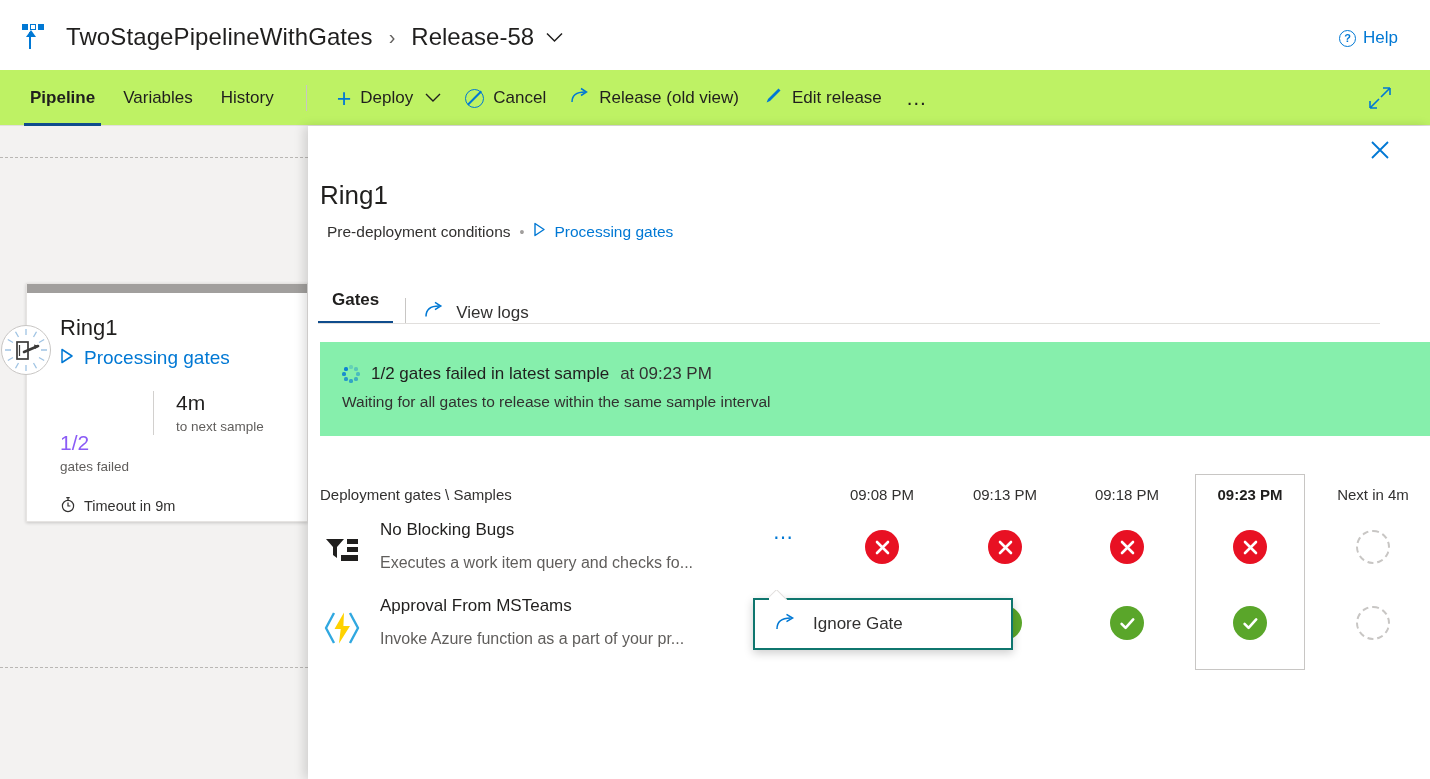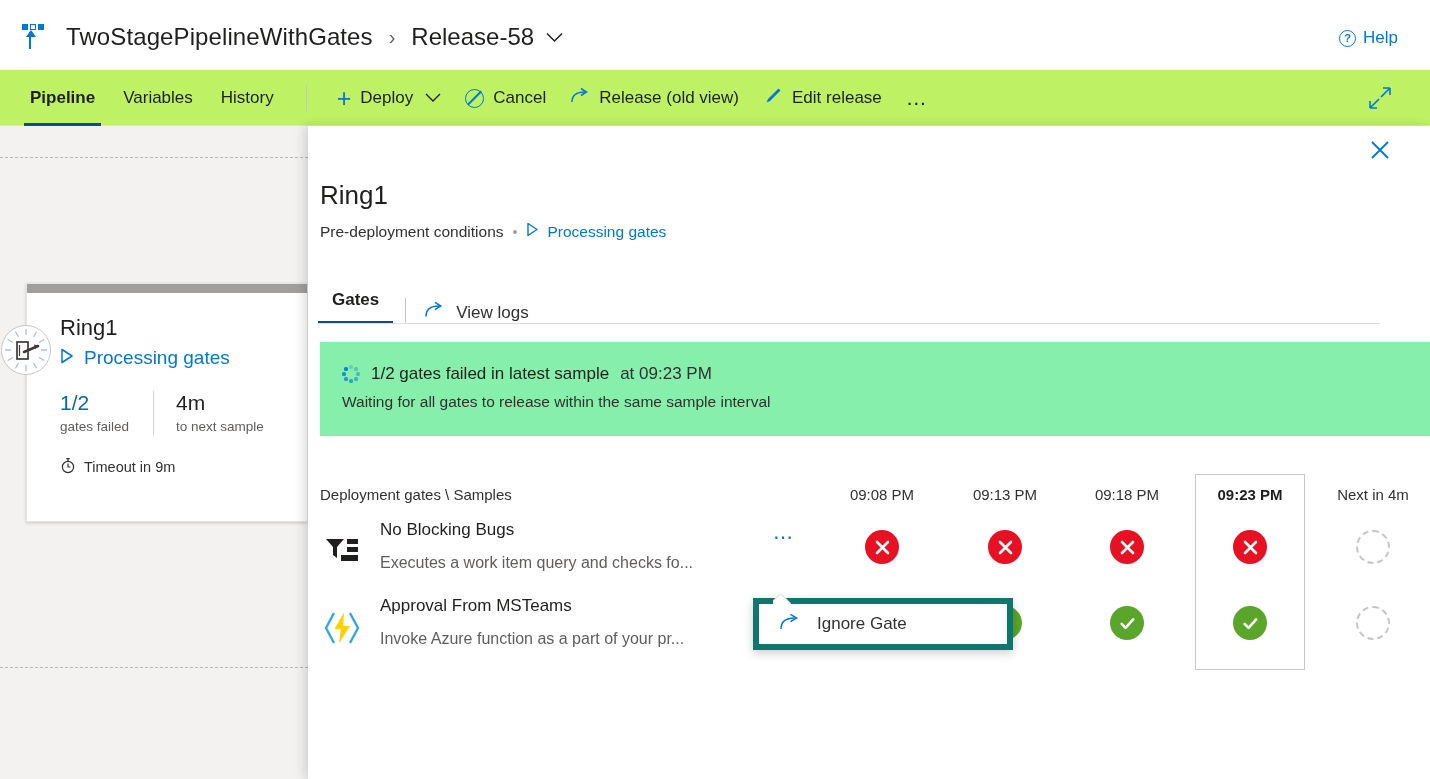--- a/index.html
+++ b/index.html
@@ -83,40 +83,40 @@
     background:#ffffff; border:1px solid #e6e4e2; box-shadow: 0 1.2px 3.2px rgba(0,0,0,.18);
   }
   .stage-card .topbar { height:9px; background:#a19f9d; }
   .stage-card .body { padding: 22px 0 0 33px; }
   .stage-name { font-size:22px; color:#201f1e; line-height:26px; }
   .stage-status { display:flex; align-items:center; gap:10px; margin-top:6px; cursor:pointer; }
   .stage-status .txt { color:#0078d4; font-size:19px; }
   .stage-metrics { display:flex; align-items:flex-start; margin-top:22px; }
   .metric { display:flex; flex-direction:column; }
   .metric .val { font-size:21px; line-height:24px; }
-  .metric .val.red { color:#0369a1; }
+  .metric .val.red { color:#8b5cf6;margin-top:40px; }
   .metric .cap { font-size:13.5px; color:#605e5c; margin-top:4px; }
   .metric-sep { width:1px; height:44px; background:#d2d0ce; margin: 0 22px 0 24px; }
   .stage-timeout { display:flex; align-items:center; gap:8px; margin-top:22px; color:#323130; font-size:14.5px; }
   .gate-badge {
     position:absolute; left:-26px; top:41px; width:50px; height:50px; border-radius:50%;
     background:#ffffff; border:1px solid #c8c6c4; display:flex; align-items:center; justify-content:center;
     overflow:hidden;
   }
 
   
   .panel {
     position:absolute; left:308px; top:126px; width:1122px; height:653px;
     background:#ffffff;
     box-shadow: -4px 0 10px rgba(0,0,0,.14);
   }
   .panel-close { position:absolute; right:36px; top:12px; width:28px; height:28px;
     display:flex; align-items:center; justify-content:center; cursor:pointer; color:#0078d4; }
   .panel-title { position:absolute; left:12px; top:54px; font-size:26px; color:#201f1e; }
-  .panel-sub { position:absolute; left:12px; top:96px; display:flex; align-items:center; font-size:15.5px; color:#323130; }
+  .panel-sub { position:absolute; left:19px; top:96px; display:flex; align-items:center; font-size:15.5px; color:#323130; }
   .panel-sub .bullet { color:#a19f9d; margin: 0 9px; font-size:14px; }
   .panel-sub .link { color:#0078d4; display:flex; align-items:center; gap:8px; cursor:pointer; }
 
   .ptabs { position:absolute; left:10px; top:150px; display:flex; align-items:flex-end; height:48px; }
   .ptab { font-size:17px; padding: 0 14px; height:48px; display:flex; align-items:center; position:relative; cursor:pointer; }
   .ptab.active { font-weight:700; color:#201f1e; }
   .ptab.active::after { content:""; position:absolute; left:0; right:0; bottom:0; height:3px; background:#0f4c8c; }
   .ptabs .vsep { width:1px; height:26px; background:#c8c6c4; margin: 0 12px; }
   .ptab-link { display:flex; align-items:center; gap:11px; font-size:17px; color:#323130; cursor:pointer; padding: 0 6px; }
   .ptabs-underline { position:absolute; left:10px; top:197px; width:1062px; height:1px; background:#e1dfdd; }
@@ -149,21 +149,21 @@
   .grow .rowdots { position:absolute; top:16px; letter-spacing:3px; font-size:20px; color:#0078d4; cursor:pointer; line-height:10px; }
   .status { position:absolute; top:14px; width:34px; height:34px; transform: translateX(-50%); }
   .status .circ { width:34px; height:34px; border-radius:50%; display:flex; align-items:center; justify-content:center; }
   .status.fail .circ { background:#e81123; }
   .status.pass .circ { background:#5aa62a; }
   .status.pending .circ { background:transparent; border:2.2px dashed #c8c6c4; box-sizing:border-box; }
 
   
   .callout {
     position:absolute; width:260px; height:52px; background:#fff;
-    border:6px solid #0f766e; box-shadow: 0 3px 9px rgba(0,0,0,.20);
+    border:2px solid #0f766e; box-shadow: 0 3px 9px rgba(0,0,0,.20);
     display:flex; align-items:center; padding-left:20px; gap:16px; z-index:30;
   }
   .callout .beak {
     position:absolute; top:-10px; left:14px; width:20px; height:10px; overflow:hidden;
   }
   .callout .beak::after {
     content:""; position:absolute; left:0; top:2px; width:14px; height:14px; background:#fff;
     border-left:1px solid #e1dfdd; border-top:1px solid #e1dfdd;
     transform: rotate(45deg); transform-origin: center;
   }

